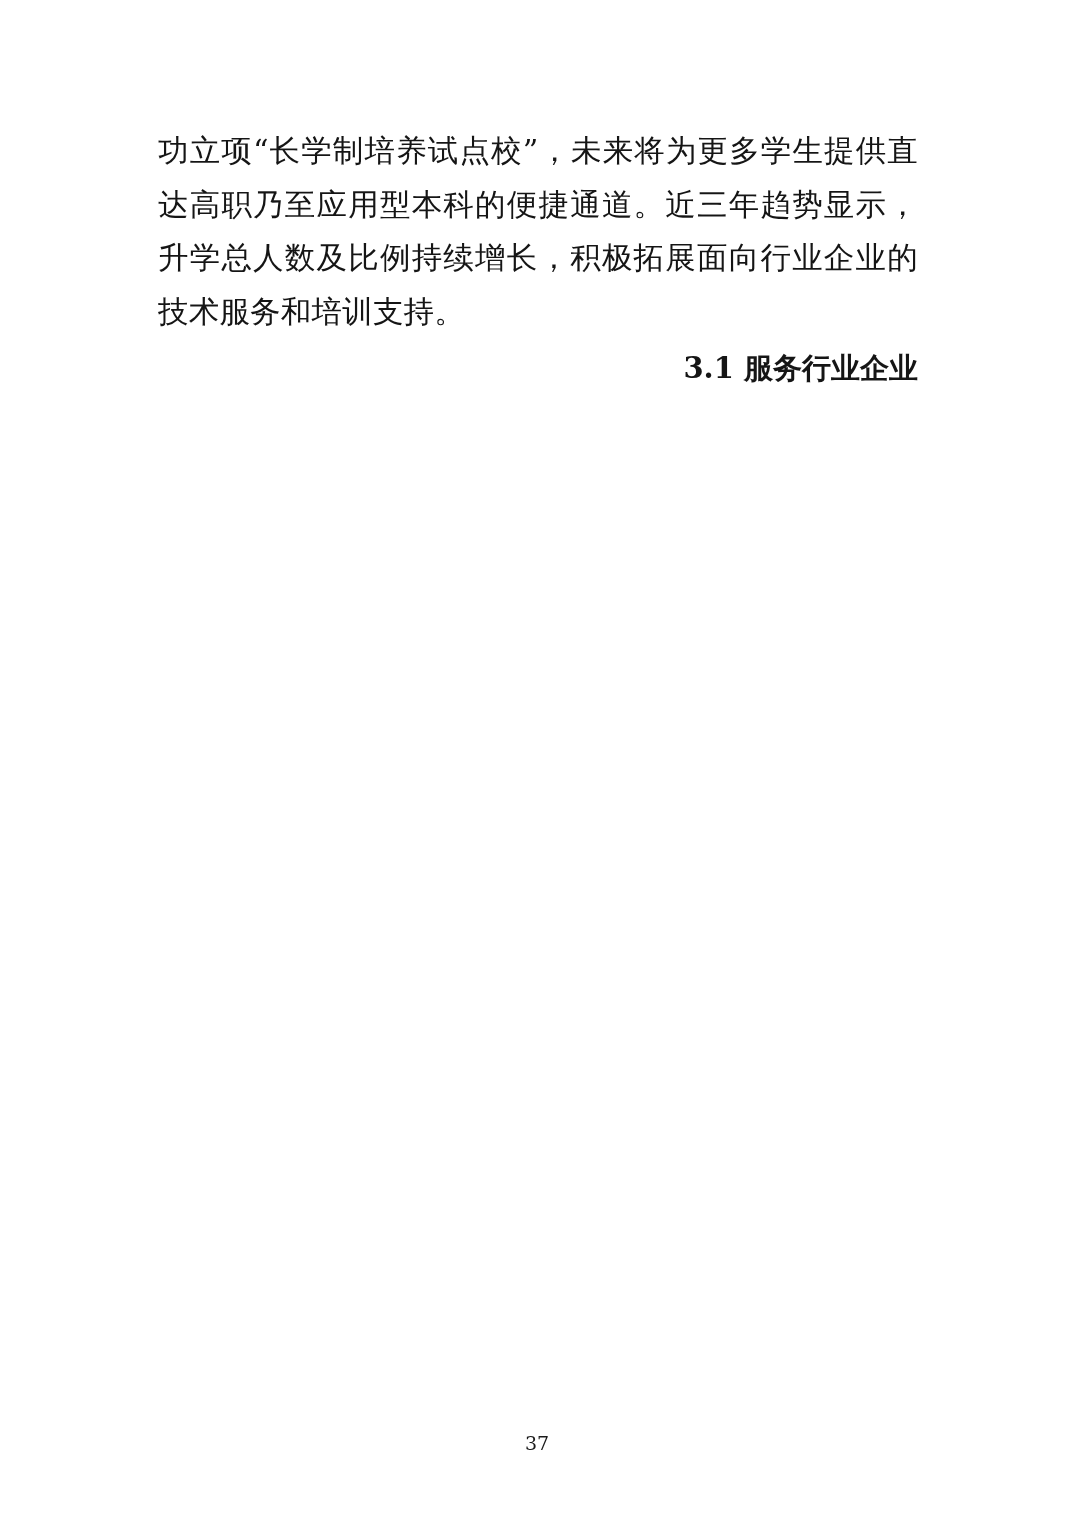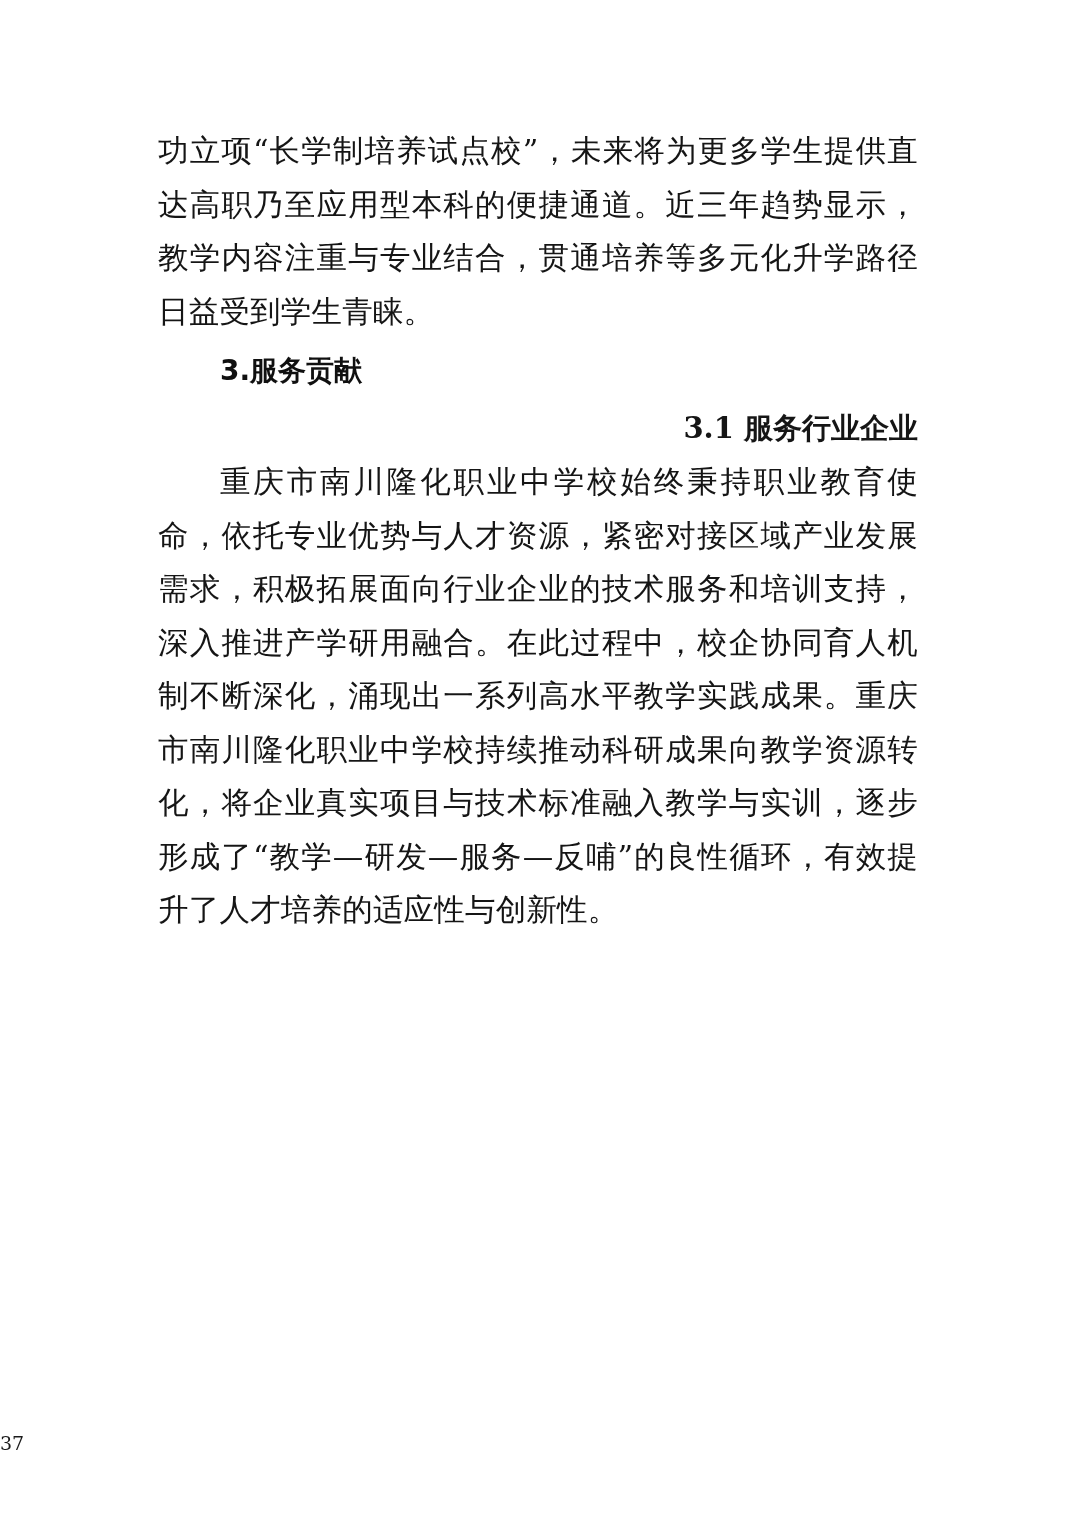--- a/index.html
+++ b/index.html
@@ -51,36 +51,35 @@
     color: #151515;
     margin: 4px 0 0 0;
     text-indent: 62px;
     text-align: right;
   }
   .page-number {
     position: absolute;
     left: 0;
     right: 0;
     top: 1432px;
+    text-align: center;
     font-family: "DejaVu Serif", "Liberation Serif", serif;
     font-size: 19px;
     color: #1a1a1a;
   }
 </style>
 </head>
 <body>
 
 <div class="page">
   <div class="content">
 
-    <p class="para">功立项“长学制培养试点校”，未来将为更多学生提供直达高职乃至应用型本科的便捷通道。近三年趋势显示，教学内容注重与专业结合，贯通培养等多元化升学路径日益受到学生青睐。</p>
+    <p class="para">功立项“长学制培养试点校”，未来将为更多学生提供直达高职乃至应用型本科的便捷通道。近三年趋势显示，升学总人数及比例持续增长，积极拓展面向行业企业的技术服务和培训支持。</p>
 
 
-    <h2 class="heading-bold">3.服务贡献</h2>
 
     <h3 class="heading-sub">3.1 服务行业企业</h3>
 
-    <p class="para indent">重庆市南川隆化职业中学校始终秉持职业教育使命，依托专业优势与人才资源，紧密对接区域产业发展需求，积极拓展面向行业企业的技术服务和培训支持，深入推进产学研用融合。在此过程中，校企协同育人机制不断深化，涌现出一系列高水平教学实践成果。重庆市南川隆化职业中学校持续推动科研成果向教学资源转化，将企业真实项目与技术标准融入教学与实训，逐步形成了“教学—研发—服务—反哺”的良性循环，有效提升了人才培养的适应性与创新性。</p>
 
   </div>
 
   <div class="page-number">37</div>
 </div>
 
 </body></html>

